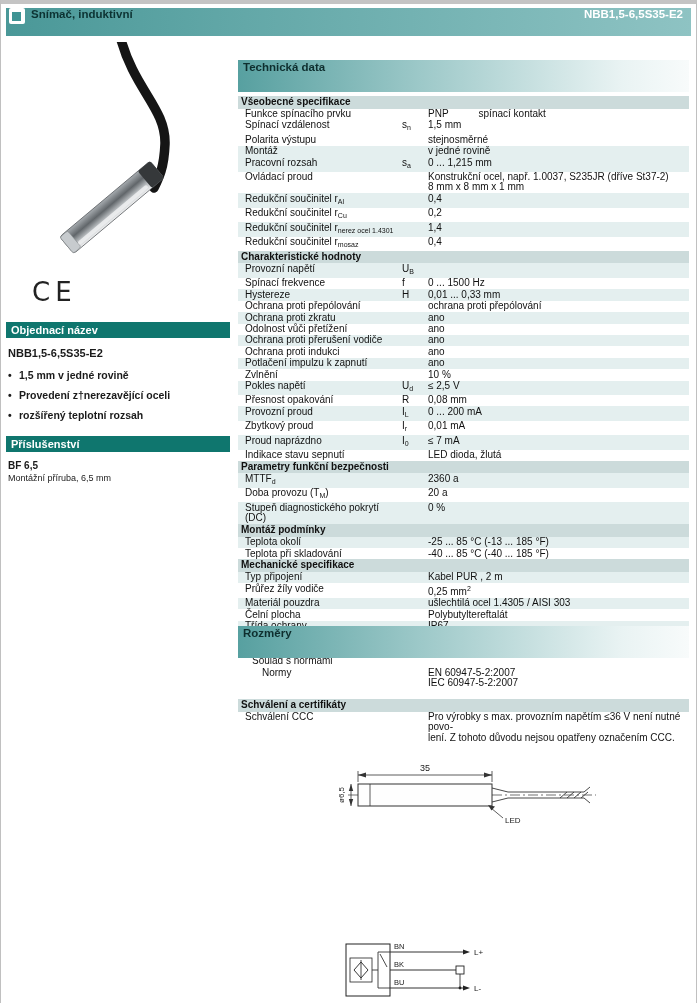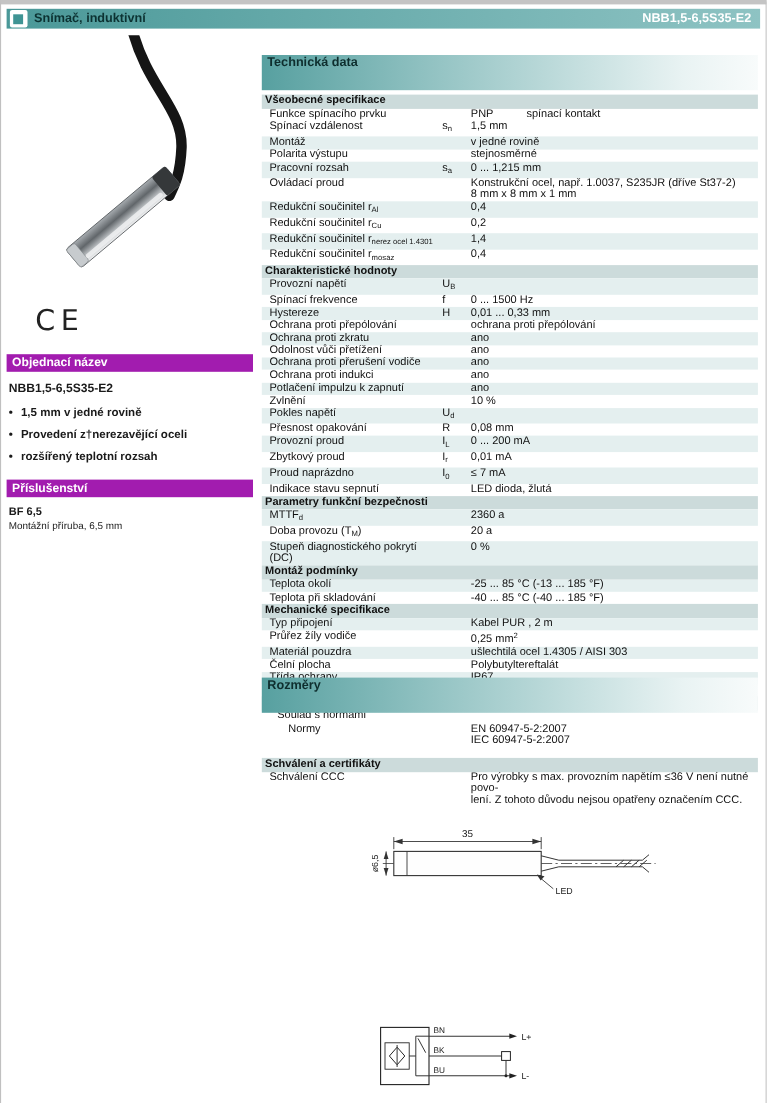--- a/index.html
+++ b/index.html
@@ -1,34 +1,34 @@
 <!DOCTYPE html>
 <html><head>
 <meta charset="utf-8">
 <style>
   *{box-sizing:border-box;margin:0;padding:0}
   body{font-family:"Liberation Sans",sans-serif;background:#cfcfcf;color:#1a1a1a}
   .page{width:697px;height:1003px;background:#fff;position:relative;overflow:hidden;
         border-top:4px solid #c4c4c4;border-left:1px solid #c0c0c0;border-right:1px solid #c0c0c0;
         padding:4px 5px 0 5px}
   
-  .topbar{height:18px;background:linear-gradient(90deg,#4a9898 0%,#63a8a8 35%,#8ec3c3 100%);
-          display:flex;align-items:center;padding:0 8px 0 3px}
+  .topbar{height:28px;background:linear-gradient(90deg,#4a9898 0%,#63a8a8 35%,#8ec3c3 100%);
+          display:flex;padding:0 8px 0 3px}
   .cube{width:16px;height:16px;background:#fff;border-radius:2px;position:relative;margin-right:6px;flex:none}
   .cube:after{content:"";position:absolute;left:3px;top:4px;width:9px;height:9px;background:#3f9494}
   .topbar .fam{font-weight:bold;font-size:11.5px;color:#0c3232}
   .topbar .model{margin-left:auto;font-weight:bold;font-size:11.5px;color:#fff}
   
   .cols{display:flex;height:969px}
   .left{width:224px;flex:none}
   .right{flex:1;position:relative}
   
   .photo{margin:6px 0 0 2px;display:block}
-  .ce{font-size:26px;letter-spacing:5px;color:#222;margin:10px 0 0 26px;font-family:"DejaVu Sans",sans-serif}
-  .side-h{background:#a21caf;color:#fff;font-weight:bold;font-size:11px;padding:2px 5px;margin-top:15px}
+  .ce{font-size:26px;letter-spacing:5px;color:#222;margin:0 0 0 26px;font-family:"DejaVu Sans",sans-serif}
+  .side-h{background:#0f766e;color:#fff;font-weight:bold;font-size:11px;padding:2px 5px;margin-top:15px}
   .order-code{font-weight:bold;font-size:11px;margin:9px 0 10px 2px}
   .feat{display:flex;font-weight:bold;font-size:10.5px;line-height:12px;margin:0 0 8px 2px}
   .feat .bullet{width:11px;flex:none}
   .acc-code{font-weight:bold;font-size:10px;margin:8px 0 2px 2px}
   .acc-desc{font-size:9px;margin-left:2px}
   
   .sec-bar{height:32px;background:linear-gradient(90deg,#57a0a0 0%,#9cc8c8 40%,#e9f3f3 85%,#f8fbfb 100%);
            font-weight:bold;font-size:11.5px;padding:1px 5px;color:#0e2e2e}
   .block{position:absolute;left:8px;right:2px}
   .tech-block{top:24px}
@@ -120,29 +120,29 @@
             <div class="trow">
               <div class="c-l">Funkce spínacího prvku</div>
               <div class="c-s"></div>
               <div class="c-v">PNP<span class="v2">spínací kontakt</span></div>
             </div>
             <div class="trow">
               <div class="c-l">Spínací vzdálenost</div>
               <div class="c-s">s<sub>n</sub></div>
               <div class="c-v">1,5 mm</div>
             </div>
+            <div class="trow">
+              <div class="c-l">Polarita výstupu</div>
+              <div class="c-s"></div>
+              <div class="c-v">stejnosměrné</div>
+            </div>
             <div class="trow shaded">
               <div class="c-l">Montáž</div>
               <div class="c-s"></div>
               <div class="c-v">v jedné rovině</div>
-            </div>
-            <div class="trow">
-              <div class="c-l">Polarita výstupu</div>
-              <div class="c-s"></div>
-              <div class="c-v">stejnosměrné</div>
             </div>
             <div class="trow shaded">
               <div class="c-l">Pracovní rozsah</div>
               <div class="c-s">s<sub>a</sub></div>
               <div class="c-v">0 ... 1,215 mm</div>
             </div>
             <div class="trow">
               <div class="c-l">Ovládací proud</div>
               <div class="c-s"></div>
               <div class="c-v">Konstrukční ocel, např. 1.0037, S235JR (dříve St37-2)
@@ -214,20 +214,21 @@
               <div class="c-v">ano</div>
             </div>
             <div class="trow">
               <div class="c-l">Zvlnění</div>
               <div class="c-s"></div>
               <div class="c-v">10  %</div>
             </div>
             <div class="trow shaded">
               <div class="c-l">Pokles napětí</div>
               <div class="c-s">U<sub>d</sub></div>
+              <div class="c-v">≤ 2,5 V</div>
             </div>
             <div class="trow">
               <div class="c-l">Přesnost opakování</div>
               <div class="c-s">R</div>
               <div class="c-v">0,08 mm</div>
             </div>
             <div class="trow shaded">
               <div class="c-l">Provozní proud</div>
               <div class="c-s">I<sub>L</sub></div>
               <div class="c-v">0 ... 200 mA</div>

